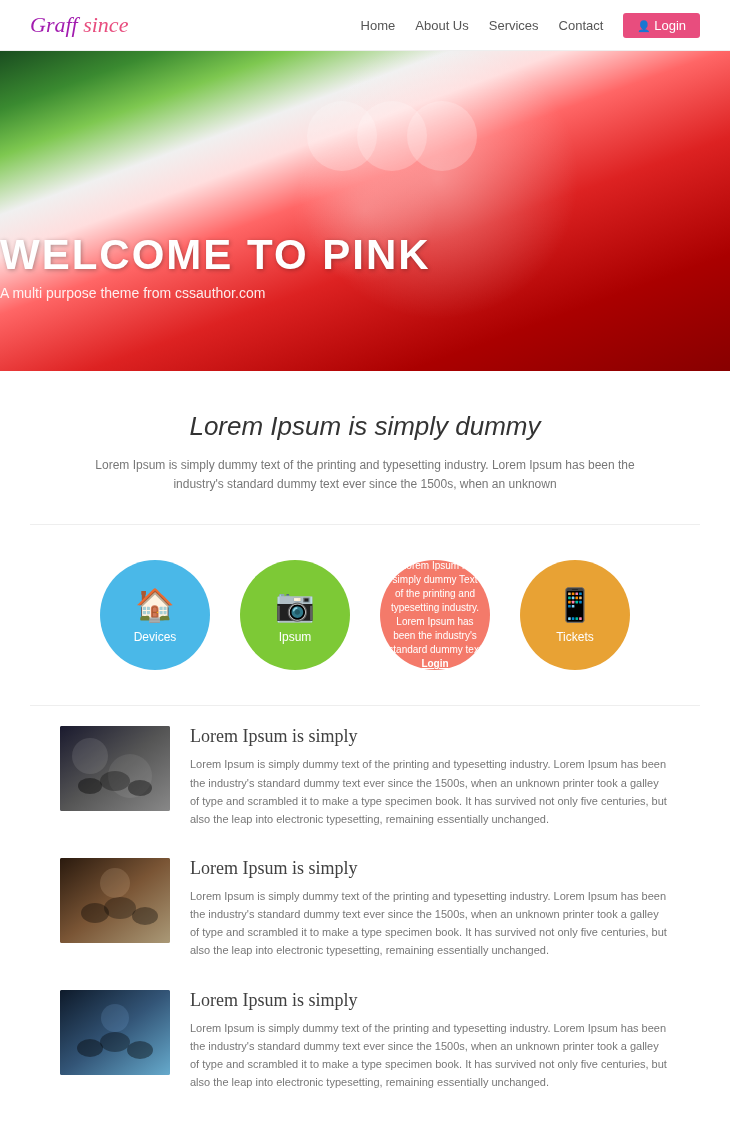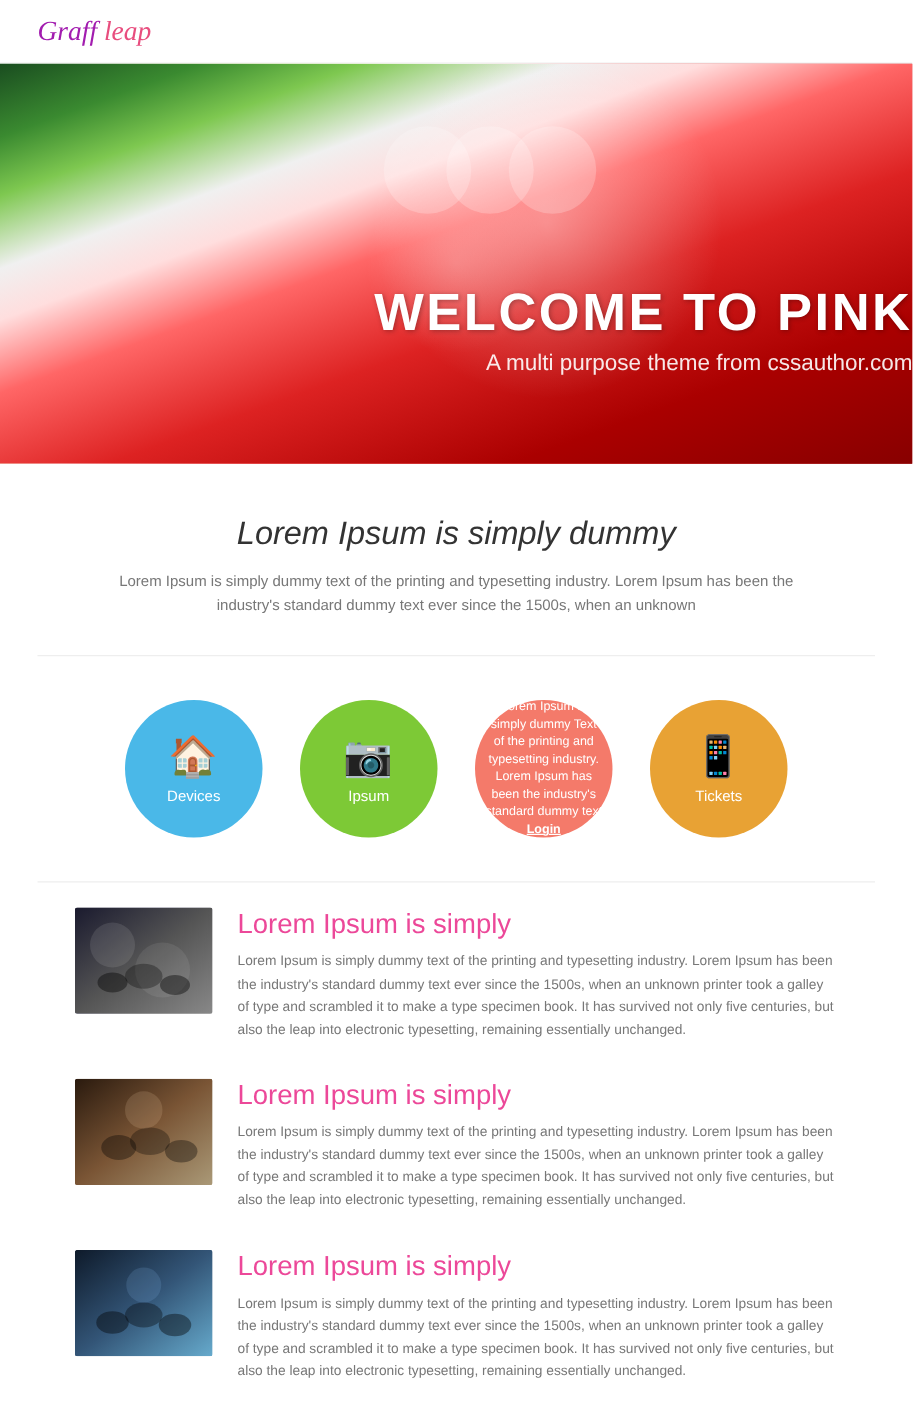--- a/index.html
+++ b/index.html
@@ -49,32 +49,32 @@
       inset: 0;
       background:
         radial-gradient(ellipse 200px 200px at 60% 40%, rgba(255,255,255,0.35) 0%, transparent 70%),
         radial-gradient(ellipse 120px 120px at 50% 50%, rgba(255,255,255,0.2) 0%, transparent 60%),
         linear-gradient(160deg, #1a4d20 0%, #3a8a30 10%, #7ec850 18%, #f0f0f0 28%, #ffdede 35%, #ff6666 45%, #dd2222 60%, #aa0000 80%, #880000 100%);
     }
     .hero-text {
       position: absolute;
       bottom: 70px;
       left: 0; right: 0;
-      text-align: right;
+      text-align: left;
       color: #fff;
     }
     .hero-title {
       font-size: 42px;
       font-weight: 900;
       text-transform: uppercase;
       letter-spacing: 2px;
       text-shadow: 1px 1px 4px rgba(0,0,0,0.3);
     }
     .hero-subtitle {
-      font-size: 18px;
+      font-size: 14px;
       margin-top: 6px;
       color: rgba(255,255,255,0.9);
     }
 
     
     .intro {
       padding: 40px 80px 30px;
       text-align: center;
     }
     .intro h2 {
@@ -158,37 +158,45 @@
       height: 100%;
       display: flex;
       align-items: center;
       justify-content: center;
     }
     .img-1 { background: linear-gradient(135deg, #1a1a2e, #3a3a5e, #666, #888); }
     .img-2 { background: linear-gradient(135deg, #2a1a0e, #5e3a1e, #887755, #aa9977); }
     .img-3 { background: linear-gradient(135deg, #0e1a2a, #1e3a5e, #446688, #66aacc); }
 
     .content-text h3 {
-      font-size: 22px;
+      font-size: 18px;
       font-weight: 400;
-      color: #ec4899;
+      color: #404040;
       margin-bottom: 8px;
+      font-family: Liberation Serif, serif;
     }
     .content-text p {
       font-size: 11px;
       color: #777;
       line-height: 1.65;
     }
   </style>
 </head>
 <body>
 
 <nav class="navbar">
   <div class="navbar-logo">
-    <span>Graff </span><span style="color:#e84d7e;font-style:italic;">leap</span>
+    <span>Graff </span><span style="color:#e84d7e;font-style:italic;">since</span>
+  </div>
+  <div class="navbar-links">
+    <a href="#">Home</a>
+    <a href="#">About Us</a>
+    <a href="#">Services</a>
+    <a href="#">Contact</a>
+    <a href="#" class="login-btn">Login</a>
   </div>
 </nav>
 
 <section class="hero">
   <div class="hero-bg"></div>
 
   <div style="position:absolute;top:50px;left:42%;display:flex;">
     <div style="width:70px;height:70px;border-radius:50%;background:rgba(255,255,255,0.22);margin-right:-20px;"></div>
     <div style="width:70px;height:70px;border-radius:50%;background:rgba(255,255,255,0.22);margin-right:-20px;"></div>
     <div style="width:70px;height:70px;border-radius:50%;background:rgba(255,255,255,0.22);"></div>

